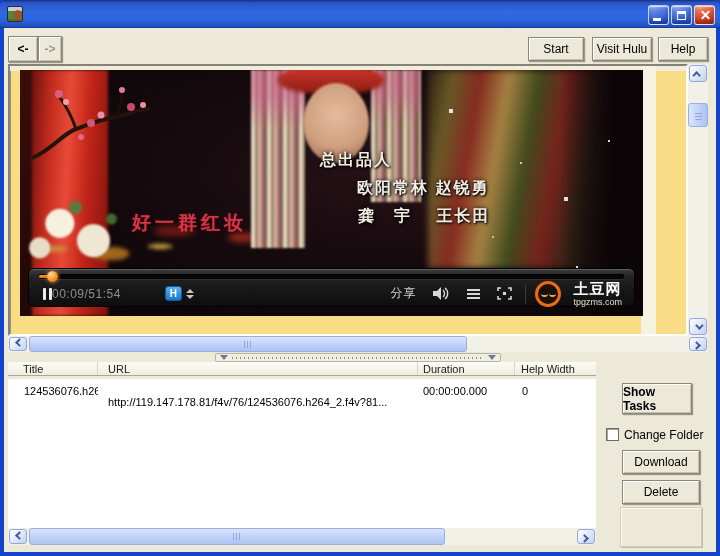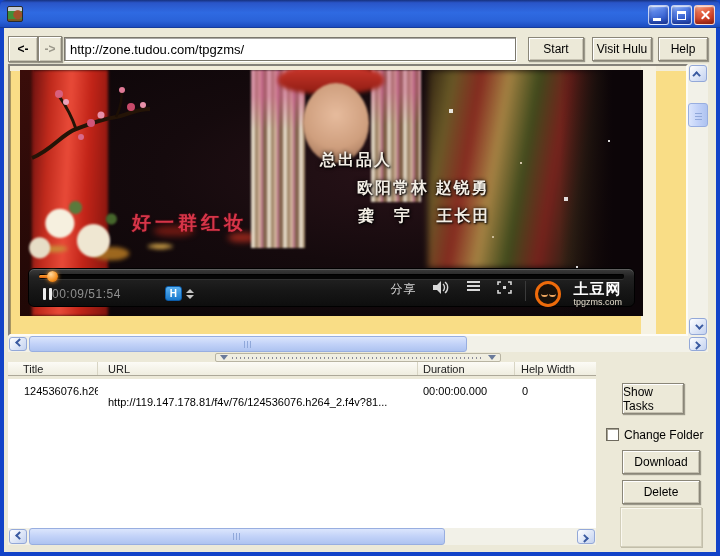--- a/index.html
+++ b/index.html
@@ -115,21 +115,21 @@
   .pause-icon { display:flex; gap:3px; }
   .pause-icon i { width:3px; height:12px; background:#ececec; border-radius:1px; }
   .ptime { color:#8f8f8f; font-size:12px; letter-spacing:.5px; }
   .hd-badge { margin-left:44px; width:17px; height:15px; border-radius:3px; border:1px solid #0c5ca8;
     background:linear-gradient(180deg,#5ab0f0,#1878cc); color:#fff; font-size:10px; font-weight:bold;
     display:flex; align-items:center; justify-content:center; }
   .hd-arrows { margin-left:4px; display:flex; flex-direction:column; gap:2px; }
   .hd-arrows i { width:0; height:0; border-left:4px solid rgba(0,0,0,0); border-right:4px solid rgba(0,0,0,0); }
   .hd-arrows .au { border-bottom:4px solid #c4c4c4; }
   .hd-arrows .ad { border-top:4px solid #c4c4c4; }
-  .pright { margin-left:auto; display:flex; align-items:flex-start; }
+  .pright { margin-left:auto; display:flex; align-items:center; }
   .share { color:#d2d2d2; font-size:12px; letter-spacing:1px; }
   .p-ico { margin-left:17px; display:flex; align-items:center; }
   .list-icon { margin-left:17px; display:flex; flex-direction:column; gap:2px; }
   .list-icon i { width:13px; height:2px; background:#d8d8d8; }
   .pb-sep { margin-left:13px; width:1px; height:20px; background:#3a3a3a; }
   .logo { margin-left:9px; width:26px; height:26px; border-radius:50%; border:3px solid #EE6B0B;
     background:#1a120a; position:relative; }
   .logo i { position:absolute; top:8px; width:7px; height:5px; border-bottom:2px solid #f0a860;
     border-radius:0 0 7px 7px; }
   .logo .e1 { left:3px; } .logo .e2 { left:11px; }
@@ -179,21 +179,21 @@
   .lv-col.c3 { width:79px; padding-left:6px; border-right:none; }
   .listview { position:absolute; left:4px; top:351px; width:588px; height:149px; background:#fff; }
   .lv-row { display:flex; height:16px; align-items:center; margin-top:4px; font-size:11px; color:#000; }
   .lv-cell { overflow:hidden; white-space:nowrap; }
   .lv-cell.c0 { width:90px; padding-left:16px; }
   .lv-cell.c1 { width:320px; padding-left:10px;margin-top:22px; }
   .lv-cell.c2 { width:97px; padding-left:5px; }
   .lv-cell.c3 { width:79px; padding-left:7px; }
 
   
-  .sp-show { left:618px; top:355px; width:62px; height:31px; }
+  .sp-show { left:618px; top:355px; width:70px; height:31px;font-weight:bold; }
   .checkbox { position:absolute; left:602px; top:400px; width:13px; height:13px; background:#fff;
     border:1px solid #6e6a5e; box-shadow:inset 1px 1px 0 #a8a496; }
   .check-label { position:absolute; left:620px; top:400px; font-size:12px; color:#000; }
   .sp-down { left:618px; top:422px; width:78px; height:24px; }
   .sp-del  { left:618px; top:452px; width:78px; height:24px; }
   .empty-slot { position:absolute; left:616px; top:479px; width:82px; height:40px;
     border:1px solid #d2ceba; box-shadow:inset 1px 1px 0 #faf8f0, 1px 1px 0 #c2beaa; }
 </style>
 </head>
 <body>
@@ -213,21 +213,20 @@
           <i class="g-x1"></i>
           <i class="g-x2"></i>
         </span>
     </span>
   </div>
 
   <div class="client">
 
     <div class="btn t-back">&lt;-</div>
     <div class="btn t-fwd">-&gt;</div>
-    <input class="url sunken" value="http://zone.tudou.com/tpgzms/" style="">
     <div class="btn t-start">Start</div>
     <div class="btn t-hulu">Visit Hulu</div>
     <div class="btn t-help">Help</div>
 
     <div class="viewport sunken">
       <div class="page-strip-top"></div>
       <div class="page-strip-right"></div>
 
       <div class="video">
         <div class="v-corner"></div>

